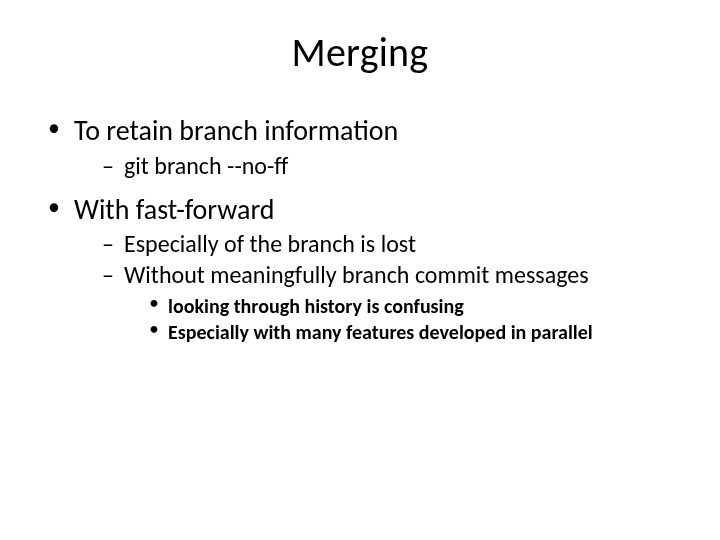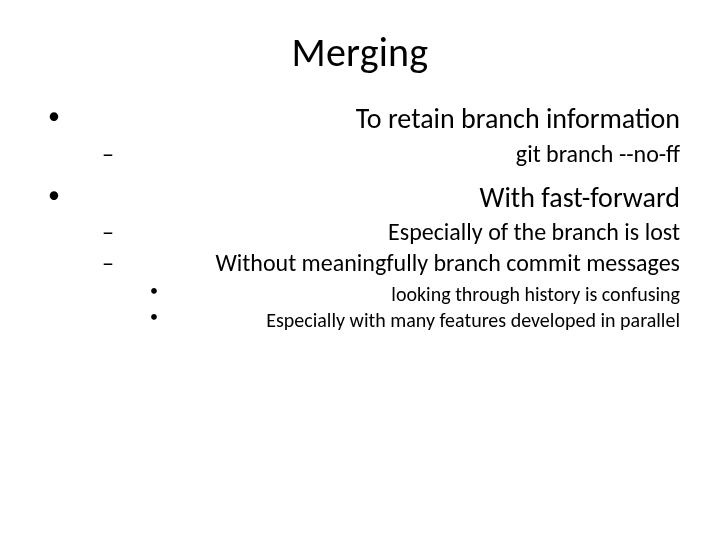--- a/index.html
+++ b/index.html
@@ -14,35 +14,34 @@
   .slide {
     box-sizing: border-box;
     width: 720px;
     height: 540px;
     padding: 28px 40px 0 40px;
   }
   .title {
     text-align: center;
     font-size: 40px;
     font-weight: 400;
-    margin: 0 0 24px 0;
+    margin: 0 0 36px 0;
     letter-spacing: 0.2px;
   }
   ul.lvl1 {
     list-style: none;
     margin: 0;
     padding: 0 0 0 8px;
     font-size: 28px;
     line-height: 1.28;
   }
   ul.lvl1 > li {
     position: relative;
     padding-left: 26px;
     margin: 8px 0 4px 0;
-    text-align: right;
   }
   ul.lvl1 > li::before {
     content: "•";
     position: absolute;
     left: 0;
     top: 0;
     font-size: 24px;
   }
   ul.lvl2 {
     list-style: none;
@@ -61,20 +60,21 @@
     position: absolute;
     left: 0;
     top: 0;
   }
   ul.lvl3 {
     list-style: none;
     margin: 2px 0 6px 0;
     padding: 0 0 0 26px;
     font-size: 20px;
     line-height: 1.3;
+    font-weight: bold;
   }
   ul.lvl3 > li {
     position: relative;
     padding-left: 18px;
     margin: 0;
   }
   ul.lvl3 > li::before {
     content: "•";
     position: absolute;
     left: 0;

